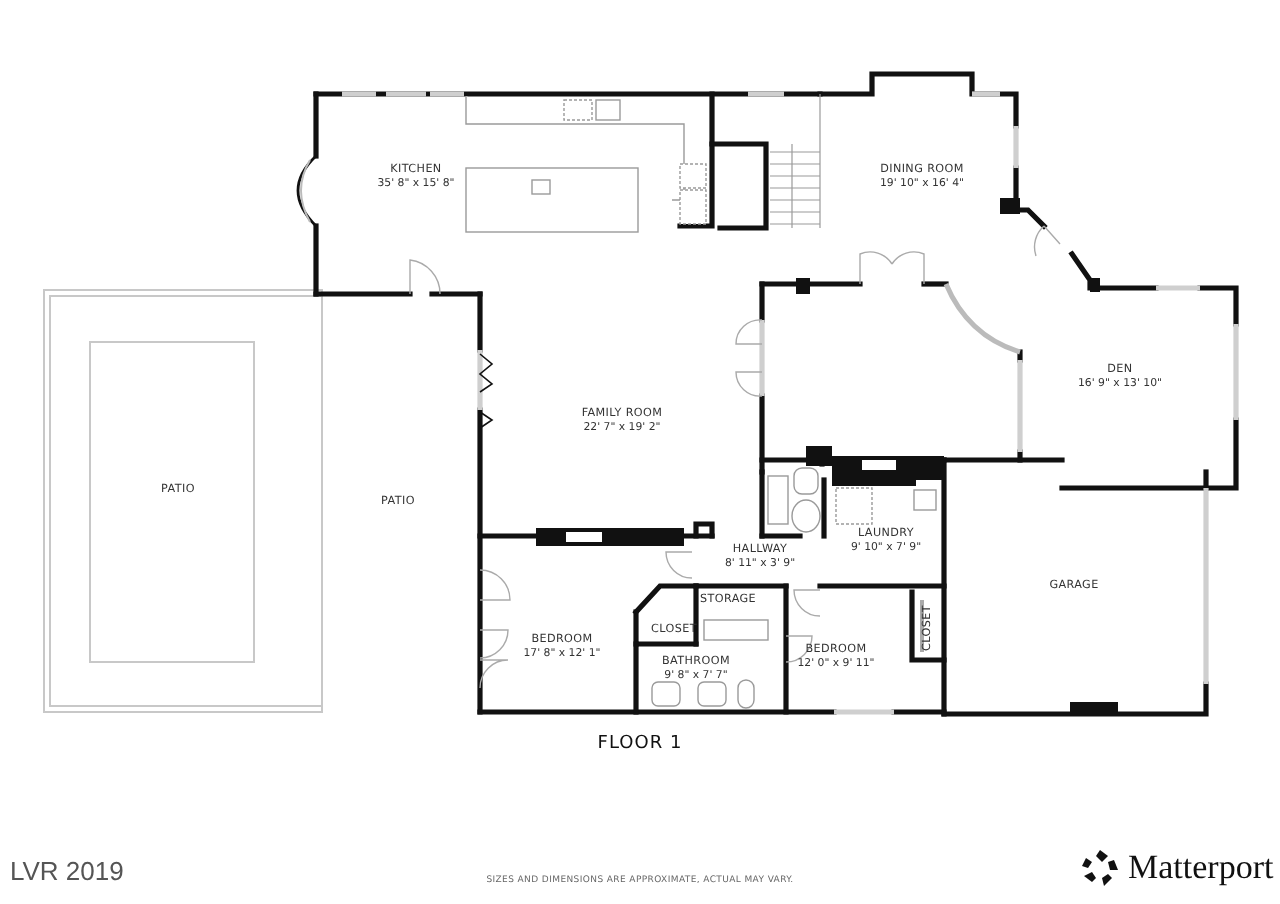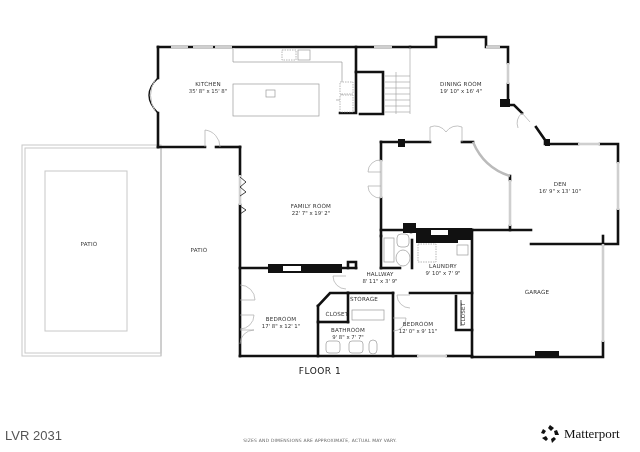--- a/index.html
+++ b/index.html
@@ -4,21 +4,21 @@
 <style>
   html, body { margin: 0; padding: 0; background: #ffffff; }
   body { width: 640px; height: 452px; position: relative; overflow: hidden; font-family: "Liberation Sans", sans-serif; }
   #plan { position: absolute; left: 0; top: 0; width: 640px; height: 452px; }
   .room-label { font-family: "DejaVu Sans", sans-serif; font-size: 5.6px; fill: #333; text-anchor: middle; letter-spacing: 0.2px; }
   .room-dim { font-family: "DejaVu Sans", sans-serif; font-size: 5.4px; fill: #333; text-anchor: middle; }
   .floor-title { font-family: "DejaVu Sans", sans-serif; font-size: 9px; fill: #111; text-anchor: middle; letter-spacing: 0.5px; }
   .footer-left { position: absolute; left: 5px; top: 428px; font-size: 13px; color: #555; font-family: "Liberation Sans", sans-serif; }
   .footer-note { position: absolute; left: 0; width: 640px; top: 438px; text-align: center; font-size: 4.5px; color: #666; font-family: "DejaVu Sans", sans-serif; letter-spacing: 0.2px; }
   .brand { position: absolute; left: 540px; top: 424px; display: flex; align-items: center; gap: 4px; }
-  .brand-name { font-family: "Liberation Serif", serif; font-size: 13px; color: #111; }
+  .brand-name { font-family: "Liberation Serif", serif; font-size: 17px; color: #111; }
 </style>
 </head>
 <body>
 
 <svg id="plan" viewBox="0 0 640 452" xmlns="http://www.w3.org/2000/svg">
 
   <g fill="none" stroke="#c8c8c8" stroke-width="1">
     <rect x="22" y="145" width="139" height="211"></rect>
     <rect x="25" y="148" width="136" height="205"></rect>
     <rect x="45" y="171" width="82" height="160"></rect>
@@ -226,21 +226,21 @@
         <text class="room-label" x="337" y="316">CLOSET</text>
       </g>
       <g transform="rotate(-90 465 314)">
         <text class="room-label" x="465" y="314">CLOSET</text>
       </g>
     </g>
 
   <text class="floor-title" x="320" y="374">FLOOR 1</text>
 </svg>
 
-<div class="footer-left">LVR 2031</div>
+<div class="footer-left">LVR 2019</div>
 <div class="footer-note">SIZES AND DIMENSIONS ARE APPROXIMATE, ACTUAL MAY VARY.</div>
 <div class="brand">
   <svg width="20" height="20" viewBox="0 0 20 20">
     <polygon points="10,1 14,4 11,7 8,4" fill="#111"></polygon>
     <polygon points="17,6 19,11 15,11 14,7" fill="#111"></polygon>
     <polygon points="16,15 12,19 11,15 14,13" fill="#111"></polygon>
     <polygon points="6,17 2,14 6,12 8,15" fill="#111"></polygon>
     <polygon points="1,9 3,5 6,7 4,10" fill="#111"></polygon>
   </svg>
   <span class="brand-name">Matterport</span>

